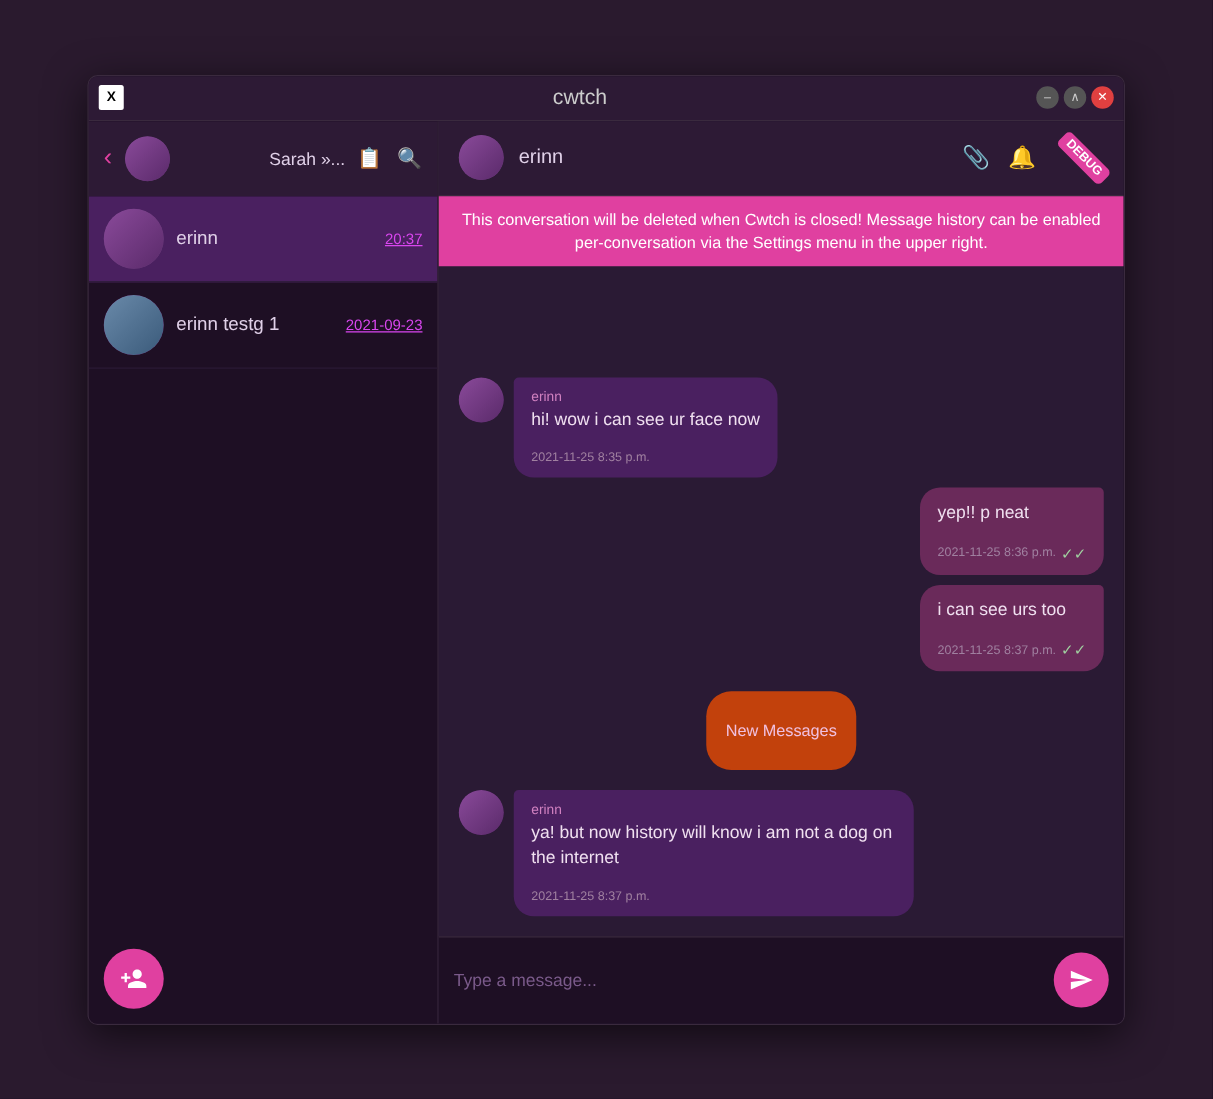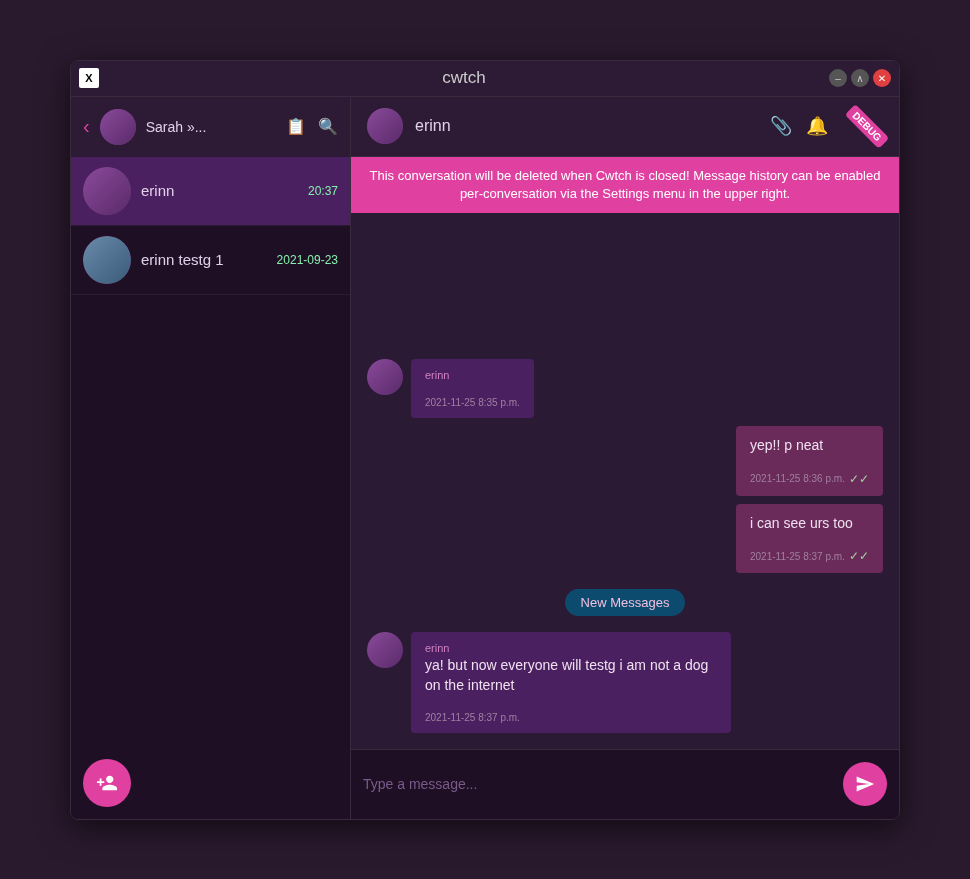--- a/index.html
+++ b/index.html
@@ -114,20 +114,21 @@
       overflow: hidden;
       display: flex;
       align-items: center;
       justify-content: center;
       flex-shrink: 0;
     }
     .sidebar-name {
       color: #e0d0e8;
       font-size: 14px;
       flex: 1;
+      text-align: right;
     }
     .sidebar-icons {
       display: flex;
       gap: 12px;
       align-items: center;
     }
     .sidebar-icon {
       color: #b090c0;
       font-size: 16px;
       cursor: pointer;
@@ -166,24 +167,25 @@
     }
     .contact-name {
       color: #e0d0e8;
       font-size: 15px;
       font-weight: 500;
       white-space: nowrap;
       overflow: hidden;
       text-overflow: ellipsis;
     }
     .contact-time {
-      color: #86efac;
+      color: #d946ef;
       font-size: 12px;
       margin-left: auto;
       flex-shrink: 0;
+      text-decoration: underline;
     }
 
     
     .add-contact-btn {
       position: absolute;
       bottom: 20px;
       left: 20px;
       width: 48px;
       height: 48px;
       border-radius: 50%;
@@ -285,21 +287,21 @@
       border-radius: 50%;
       background: #5a2a6a;
       flex-shrink: 0;
       overflow: hidden;
       display: flex;
       align-items: center;
       justify-content: center;
     }
     .bubble {
       max-width: 320px;
-      border-radius: 4px;
+      border-radius: 16px;
       padding: 10px 14px;
     }
     .bubble.received {
       background: #4a2060;
       border-top-left-radius: 4px;
     }
     .bubble.sent {
       background: #6a2a5a;
       border-top-right-radius: 4px;
     }
@@ -329,24 +331,24 @@
       font-size: 12px;
     }
 
     
     .new-messages-divider {
       display: flex;
       justify-content: center;
       margin: 8px 0;
     }
     .new-messages-badge {
-      background: #0c4a6e;
+      background: #c2410c;
       color: #f0c0e0;
       font-size: 13px;
-      padding: 6px 16px;
+      padding: 24px 16px;
       border-radius: 20px;
       cursor: pointer;
     }
 
     
     .input-area {
       height: 70px;
       background: #1e0f24;
       border-top: 1px solid #3a2a3e;
       display: flex;
@@ -494,20 +496,21 @@
       <div class="messages-area">
 
         <div style="flex:1;"></div>
 
         <div class="message-group">
           <div class="msg-avatar">
             <div class="face-placeholder"></div>
           </div>
           <div class="bubble received">
             <div class="bubble-sender">erinn</div>
+            <div class="bubble-text">hi! wow i can see ur face now</div>
             <div class="bubble-time">2021-11-25 8:35 p.m.</div>
           </div>
         </div>
 
         <div class="message-group sent">
           <div class="bubble sent">
             <div class="bubble-text">yep!! p neat</div>
             <div class="bubble-time">
               <span>2021-11-25 8:36 p.m.</span>
               <span class="check-icon">✓✓</span>
@@ -528,21 +531,21 @@
         <div class="new-messages-divider">
           <div class="new-messages-badge">New Messages</div>
         </div>
 
         <div class="message-group">
           <div class="msg-avatar">
             <div class="face-placeholder"></div>
           </div>
           <div class="bubble received">
             <div class="bubble-sender">erinn</div>
-            <div class="bubble-text">ya! but now everyone will testg i am not a dog on the internet</div>
+            <div class="bubble-text">ya! but now history will know i am not a dog on the internet</div>
             <div class="bubble-time">2021-11-25 8:37 p.m.</div>
           </div>
         </div>
       </div>
 
       <div class="input-area">
         <input class="message-input" type="text" placeholder="Type a message..." style="">
         <button class="send-btn">
           <svg width="20" height="20" viewBox="0 0 24 24" fill="white">
             <path d="M2.01 21L23 12 2.01 3 2 10l15 2-15 2z"></path>

